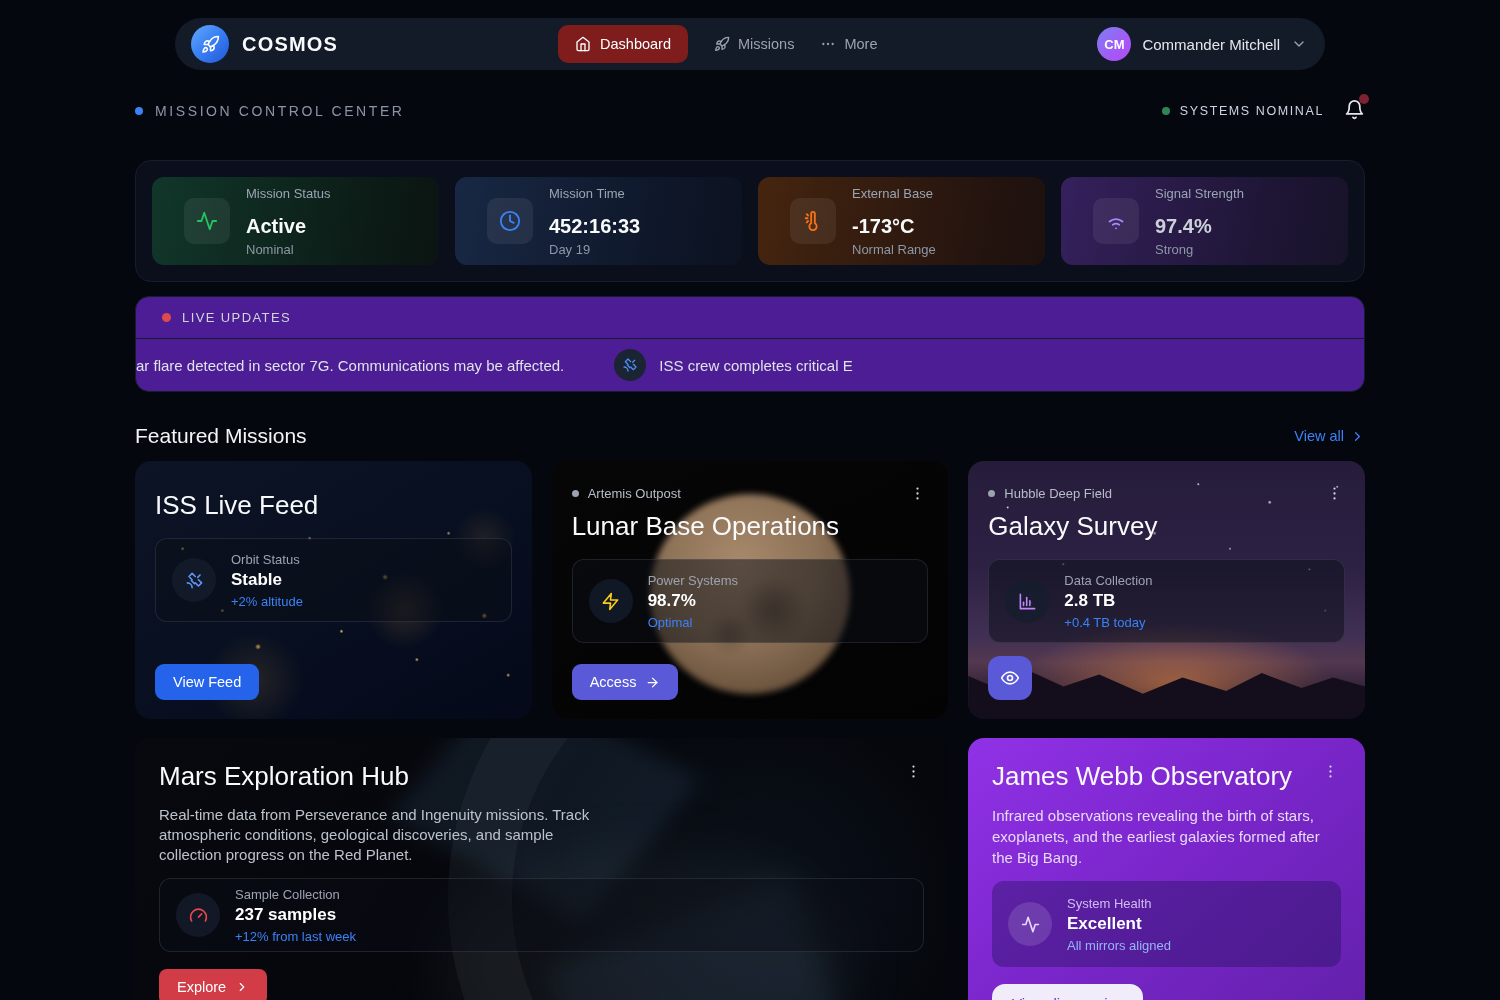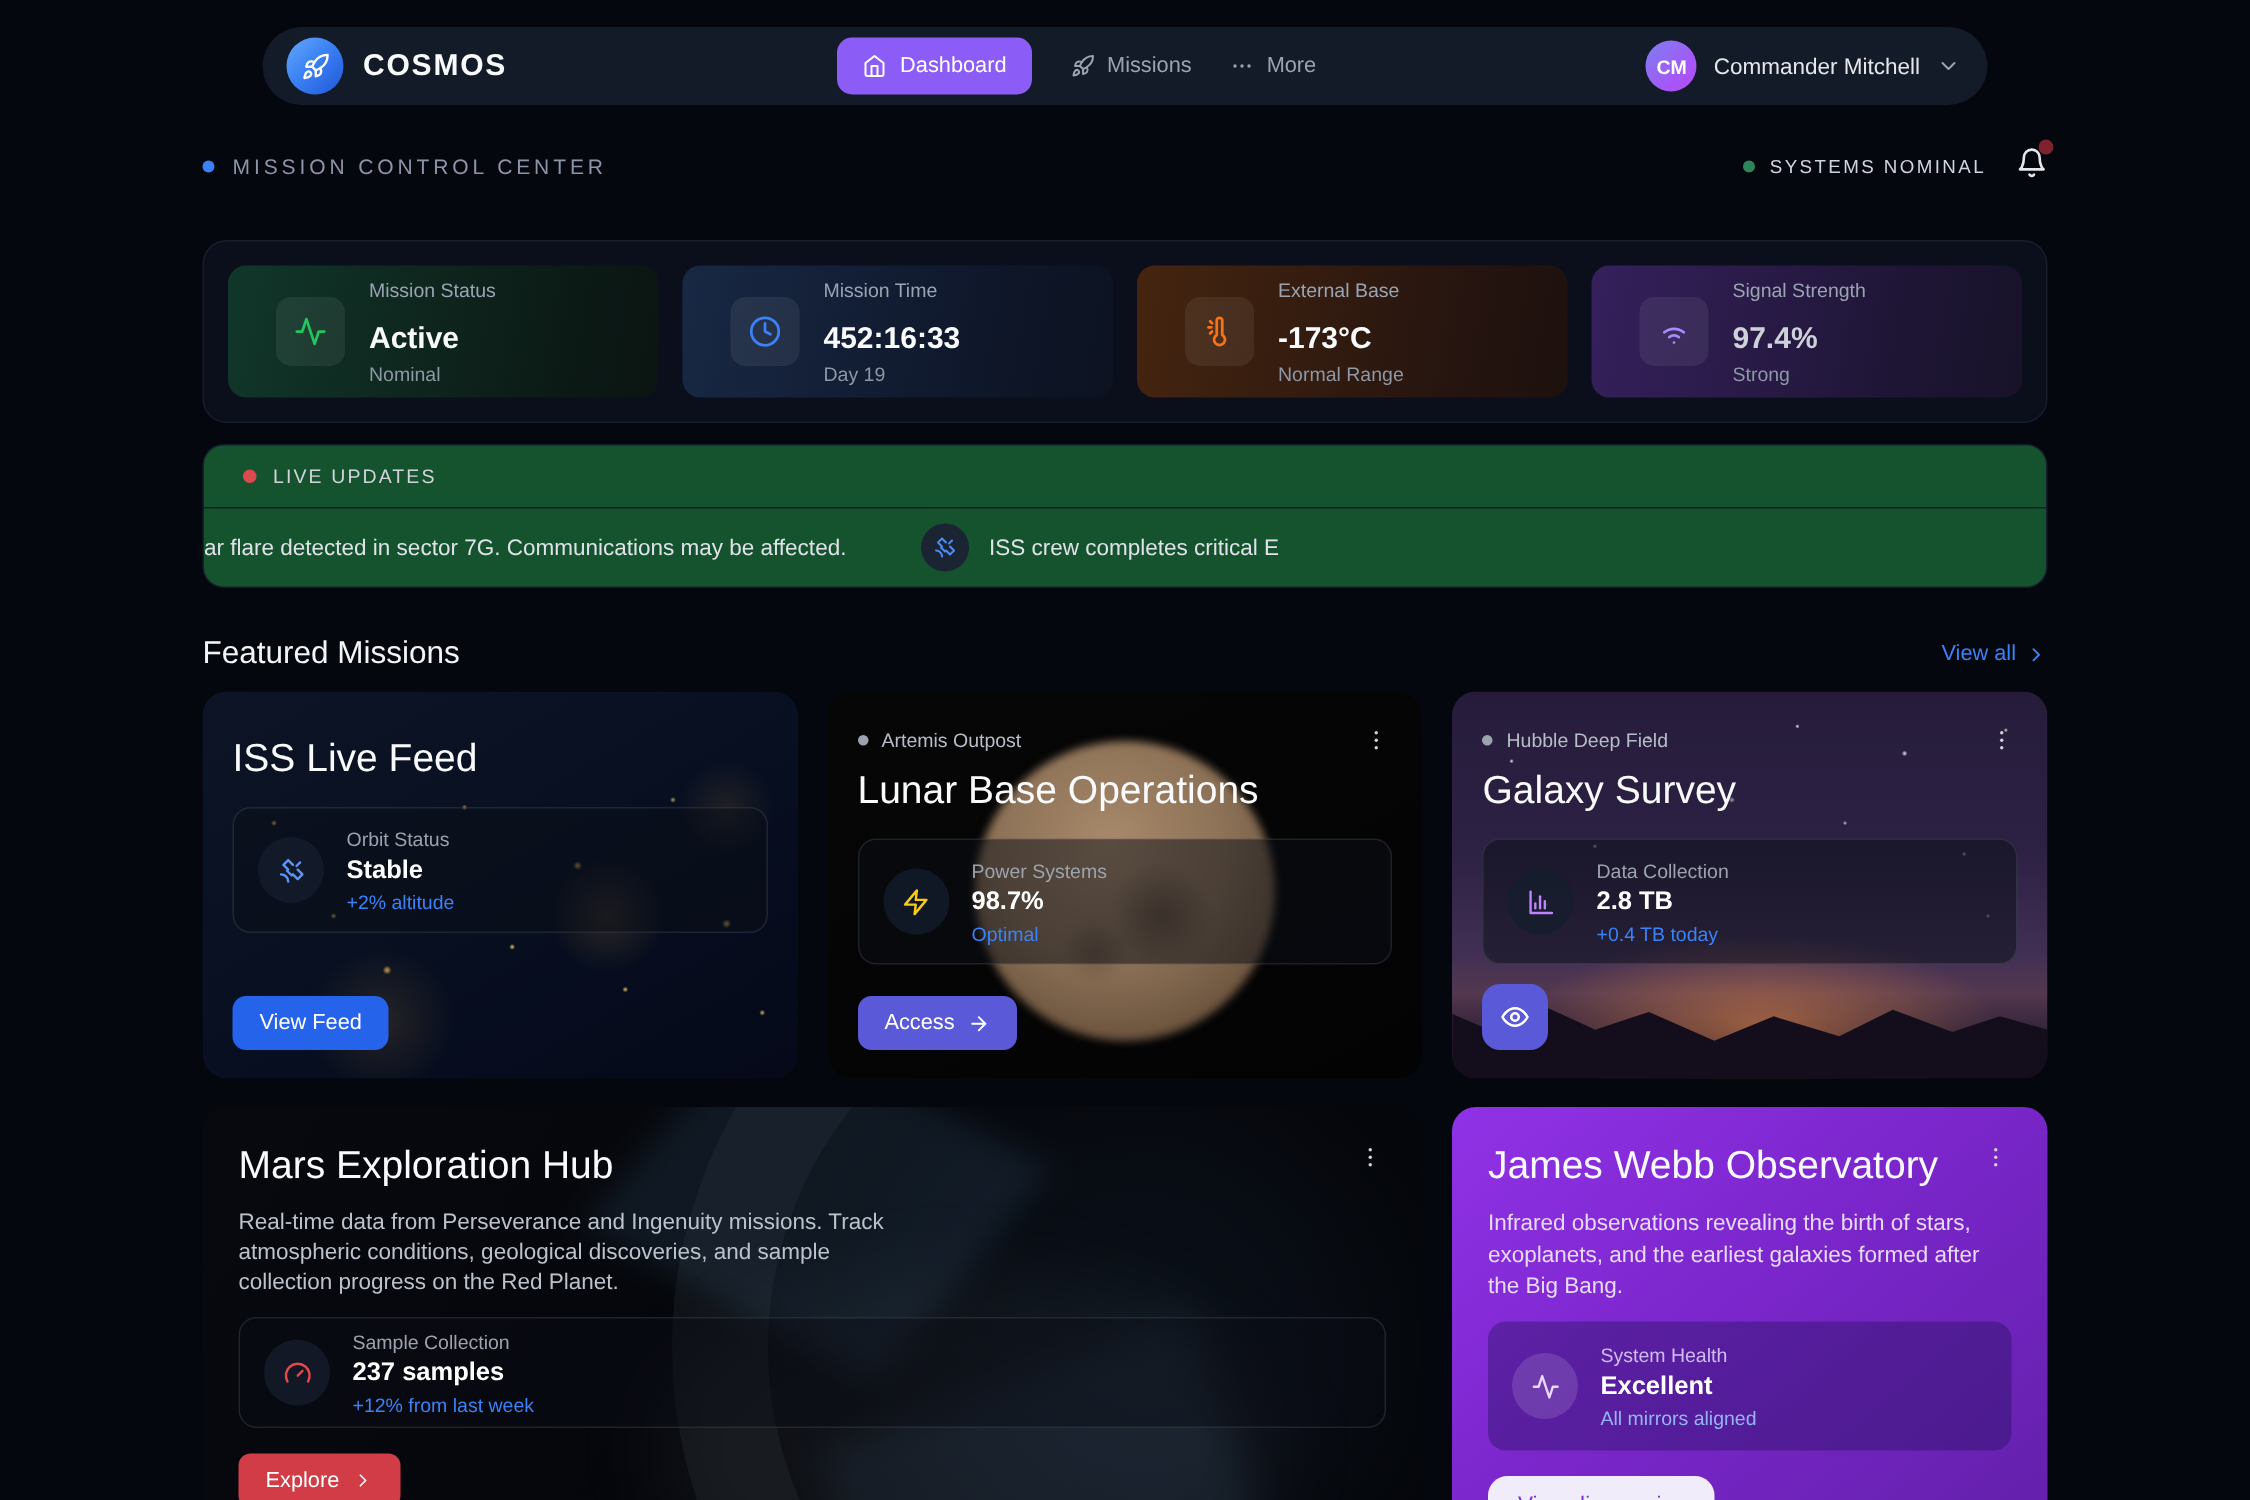--- a/index.html
+++ b/index.html
@@ -24,21 +24,21 @@
   .nav-left { display:flex; align-items:center; gap:13px; }
   .logo {
     width:38px; height:38px; border-radius:50%;
     background:linear-gradient(135deg,#66a9f7 0%,#3b82f6 45%,#2257d6 100%);
     display:flex; align-items:center; justify-content:center; color:#fff;
   }
   .brand { font-size:20px; font-weight:bold; letter-spacing:1.2px; color:#f8fafc; }
   .nav-center { display:flex; align-items:center; gap:26px; }
   .nav-btn {
     display:flex; align-items:center; gap:9px;
-    background:#8b5cf6; color:#fff; border:none; cursor:pointer;
+    background:#7f1d1d; color:#fff; border:none; cursor:pointer;
     font-family:inherit; font-size:14.5px; padding:11px 17px; border-radius:10px;
   }
   .nav-item { display:flex; align-items:center; gap:8px; color:#9ca3af; font-size:14.5px; cursor:pointer; }
   .nav-right { display:flex; align-items:center; gap:11px; cursor:pointer; }
   .avatar {
     width:34px; height:34px; border-radius:50%;
     background:linear-gradient(135deg,#7c7ff0 0%,#a855f7 70%,#b44df0 100%);
     display:flex; align-items:center; justify-content:center;
     font-size:13px; font-weight:bold; color:#fff;
   }
@@ -71,21 +71,21 @@
     width:46px; height:46px; border-radius:10px; flex:none;
     background:rgba(255,255,255,0.07);
     display:flex; align-items:center; justify-content:center;
   }
   .stat-label { font-size:13px; color:#9aa4b2; }
   .stat-value { font-size:20px; font-weight:bold; color:#f9fafb; margin:14px 0 4px; }
   .stat-card.s3 .stat-value { color:#cdd2da; }
   .stat-sub { font-size:13px; color:#8d97a5; }
 
   
-  .live-box { margin-top:14px; border-radius:14px; background:#14532d; border:1px solid #161e2e; overflow:hidden; }
+  .live-box { margin-top:14px; border-radius:14px; background:#4c1d95; border:1px solid #161e2e; overflow:hidden; }
   .live-head { display:flex; align-items:center; gap:11px; padding:13px 26px; border-bottom:1px solid #141c2b; }
   .live-dot { width:9px; height:9px; border-radius:50%; }
   .live-title { font-size:13px; letter-spacing:1.4px; color:#d1d5db; }
   .ticker { height:52px; display:flex; align-items:center; white-space:nowrap; overflow:hidden; }
   .ticker-item { display:inline-flex; align-items:center; gap:13px; margin-right:50px; font-size:15px; color:#dfe3e9; }
   .ticker-ico { width:32px; height:32px; border-radius:50%; background:#1b2433; flex:none; display:flex; align-items:center; justify-content:center; }
 
   
   .feat-head { margin-top:32px; display:flex; align-items:center; justify-content:space-between; }
   .feat-title { font-size:21px; font-weight:500; color:#f3f4f6; }

